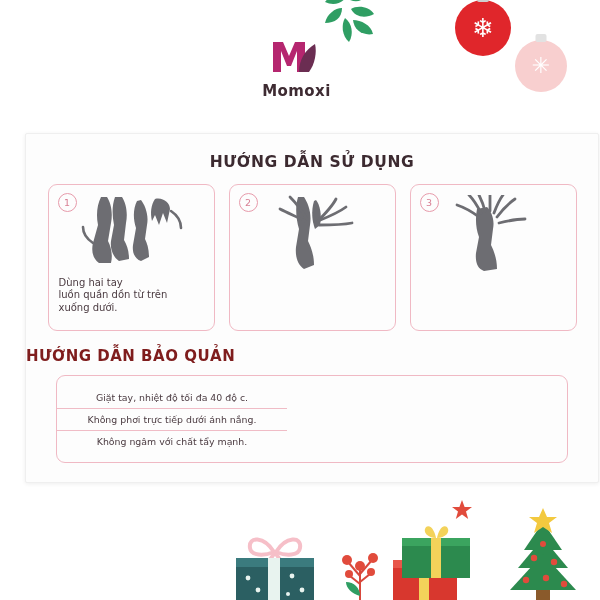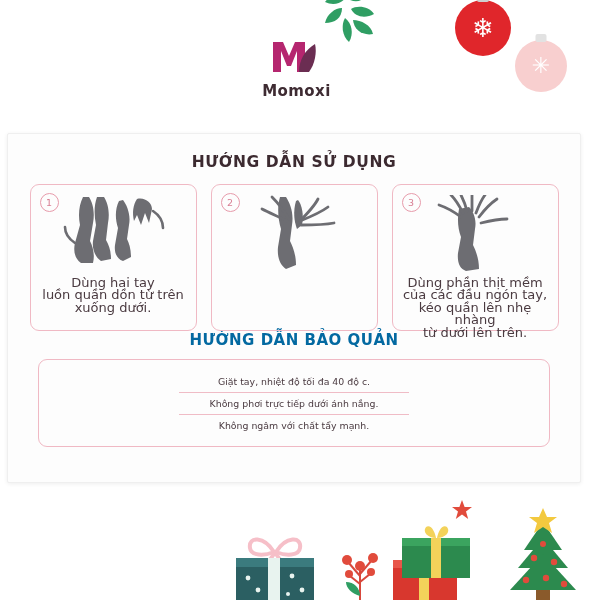--- a/index.html
+++ b/index.html
@@ -36,54 +36,54 @@
   .logo{position:absolute;left:0;right:7px;top:36px;text-align:center;}
   .logo .mark{display:block;margin:0 auto;}
   .logo .name{
     font-family:"DejaVu Sans", sans-serif;
     font-size:15px;font-weight:700;color:#3e2b32;letter-spacing:.4px;
     margin-top:2px;
   }
 
   
   .card{
-    position:absolute;left:7px;top:133px;width:572px;height:348px;
+    position:absolute;left:25px;top:133px;width:572px;height:348px;
     background:#fdfdfd;border:1px solid #efefef;border-radius:2px;
     box-shadow:0 1px 4px rgba(0,0,0,.07);
   }
   .card-title{
     text-align:center;font-size:15.5px;font-weight:700;color:#3c2a30;
     letter-spacing:.6px;margin-top:19px;
   }
 
   .steps{display:flex;gap:14px;justify-content:center;margin-top:13px;}
   .step{
     width:165px;height:145px;border:1px solid #f0b9c4;border-radius:9px;
     position:relative;background:transparent;
   }
   .badge{
     position:absolute;left:9px;top:8px;width:17px;height:17px;border-radius:50%;
     border:1px solid #e79bab;color:#d87f94;font-size:9.5px;
     display:flex;align-items:center;justify-content:center;
   }
   .art{height:80px;display:flex;align-items:flex-end;justify-content:center;padding-top:8px;}
   .cap-txt{
-    text-align:center;font-size:13px;line-height:12.4px;color:#4a3a40;
+    text-align:left;font-size:10px;line-height:12.4px;color:#4a3a40;
     padding:4px 10px 0;
   }
 
   
   .care-title{
-    text-align:center;font-size:15px;font-weight:700;color:#0369a1;
-    letter-spacing:.5px;margin-top:0;
+    text-align:left;font-size:15px;font-weight:700;color:#7f1d1d;
+    letter-spacing:.5px;margin-top:16px;
   }
   .care-box{
     margin:10px auto 0;width:510px;height:86px;
     border:1px solid #f0b9c4;border-radius:9px;
-    display:flex;flex-direction:column;align-items:center;justify-content:center;
+    display:flex;flex-direction:column;justify-content:center;
   }
   .care-line{
     font-size:9.4px;color:#4a3a40;text-align:center;padding:5px 0;width:230px;
     border-bottom:1px solid #f0bcc6;
   }
   .care-line:last-child{border-bottom:none;}
 
   
   .bow{left:240px;top:530px;width:70px;height:36px;}
   .gift-teal{left:232px;top:548px;width:86px;height:54px;}
@@ -186,21 +186,20 @@
               <path d="M48 18 C44 10 40 4 36 0"></path>
               <path d="M52 16 C50 8 48 4 46 0"></path>
               <path d="M57 16 C57 8 57 4 57 0"></path>
               <path d="M61 18 C64 10 67 4 70 0"></path>
               <path d="M64 22 C70 14 76 8 82 4"></path>
               <path d="M46 22 C38 16 30 12 24 10"></path>
               <path d="M66 28 C74 26 84 24 92 24"></path>
             </g>
           </svg>
         </div>
-        <div class="cap-txt">Dùng phần thịt mềm<br>của các đầu ngón tay,<br>kéo quần lên nhẹ nhàng<br>từ dưới lên trên.</div>
       </div>
 
     </div>
 
     <div class="care-title">HƯỚNG DẪN BẢO QUẢN</div>
 
     <div class="care-box">
       <div class="care-line">Giặt tay, nhiệt độ tối đa 40 độ c.</div>
       <div class="care-line">Không phơi trực tiếp dưới ánh nắng.</div>
       <div class="care-line">Không ngâm với chất tẩy mạnh.</div>

